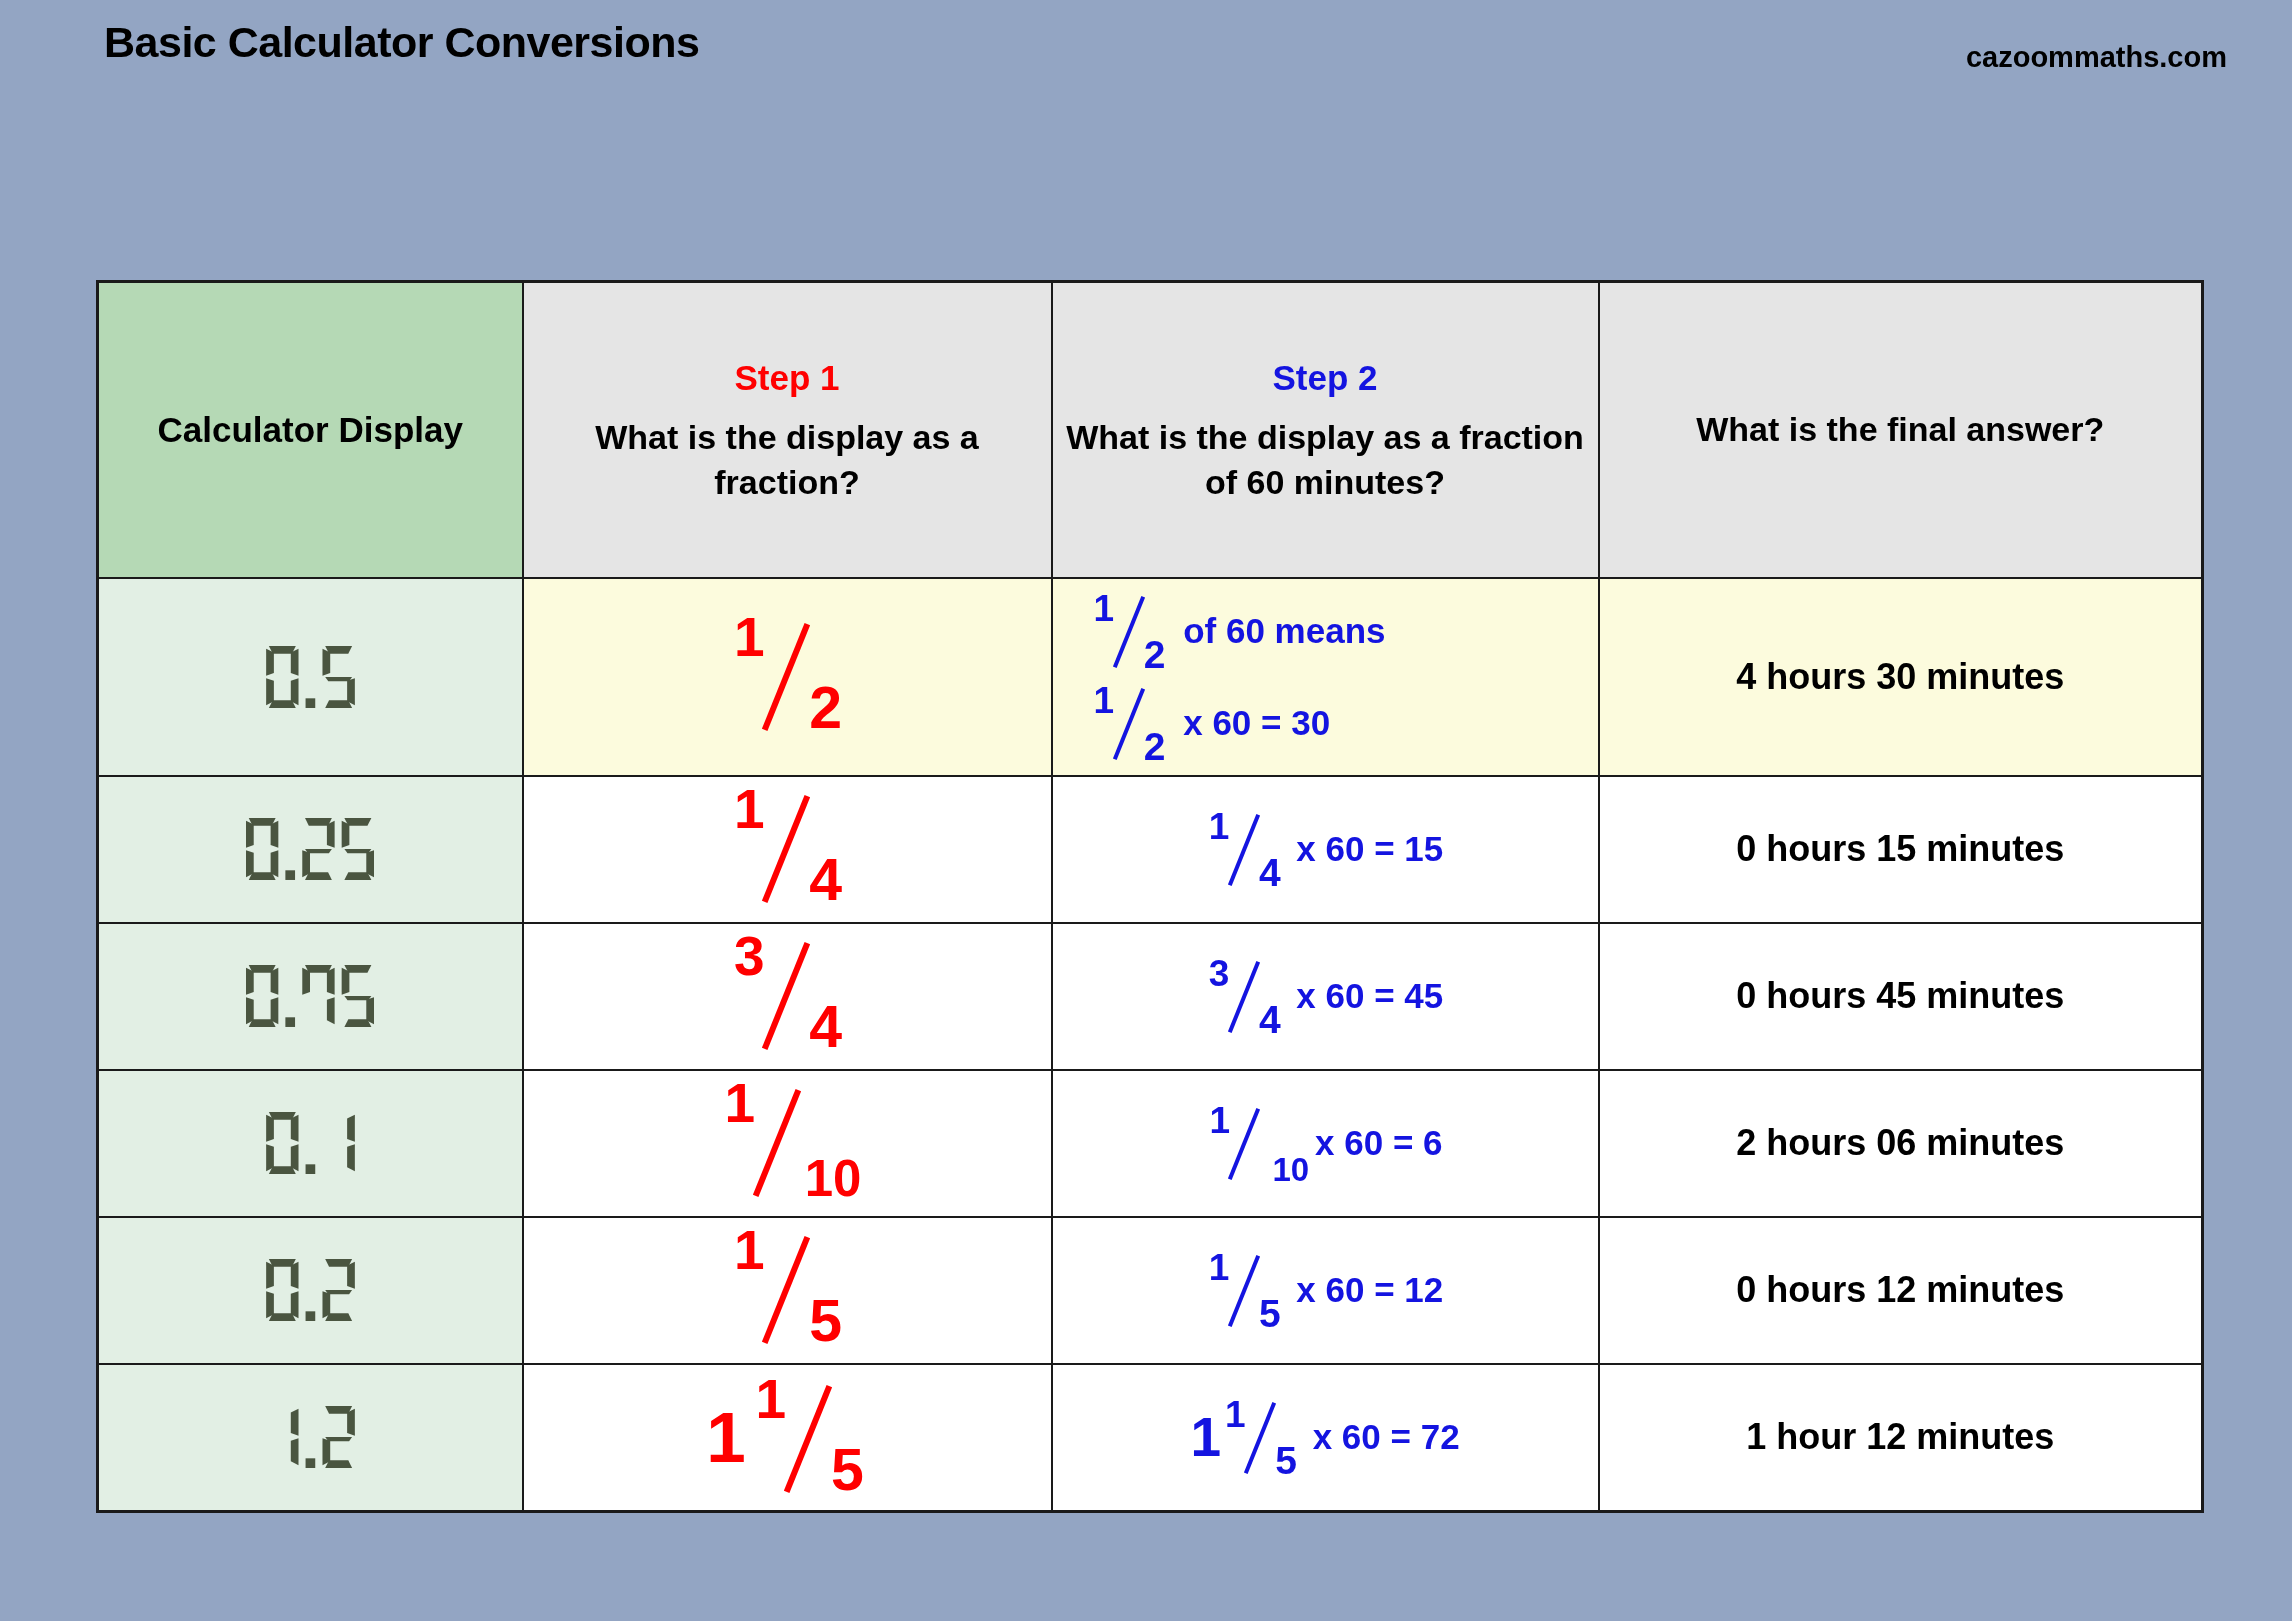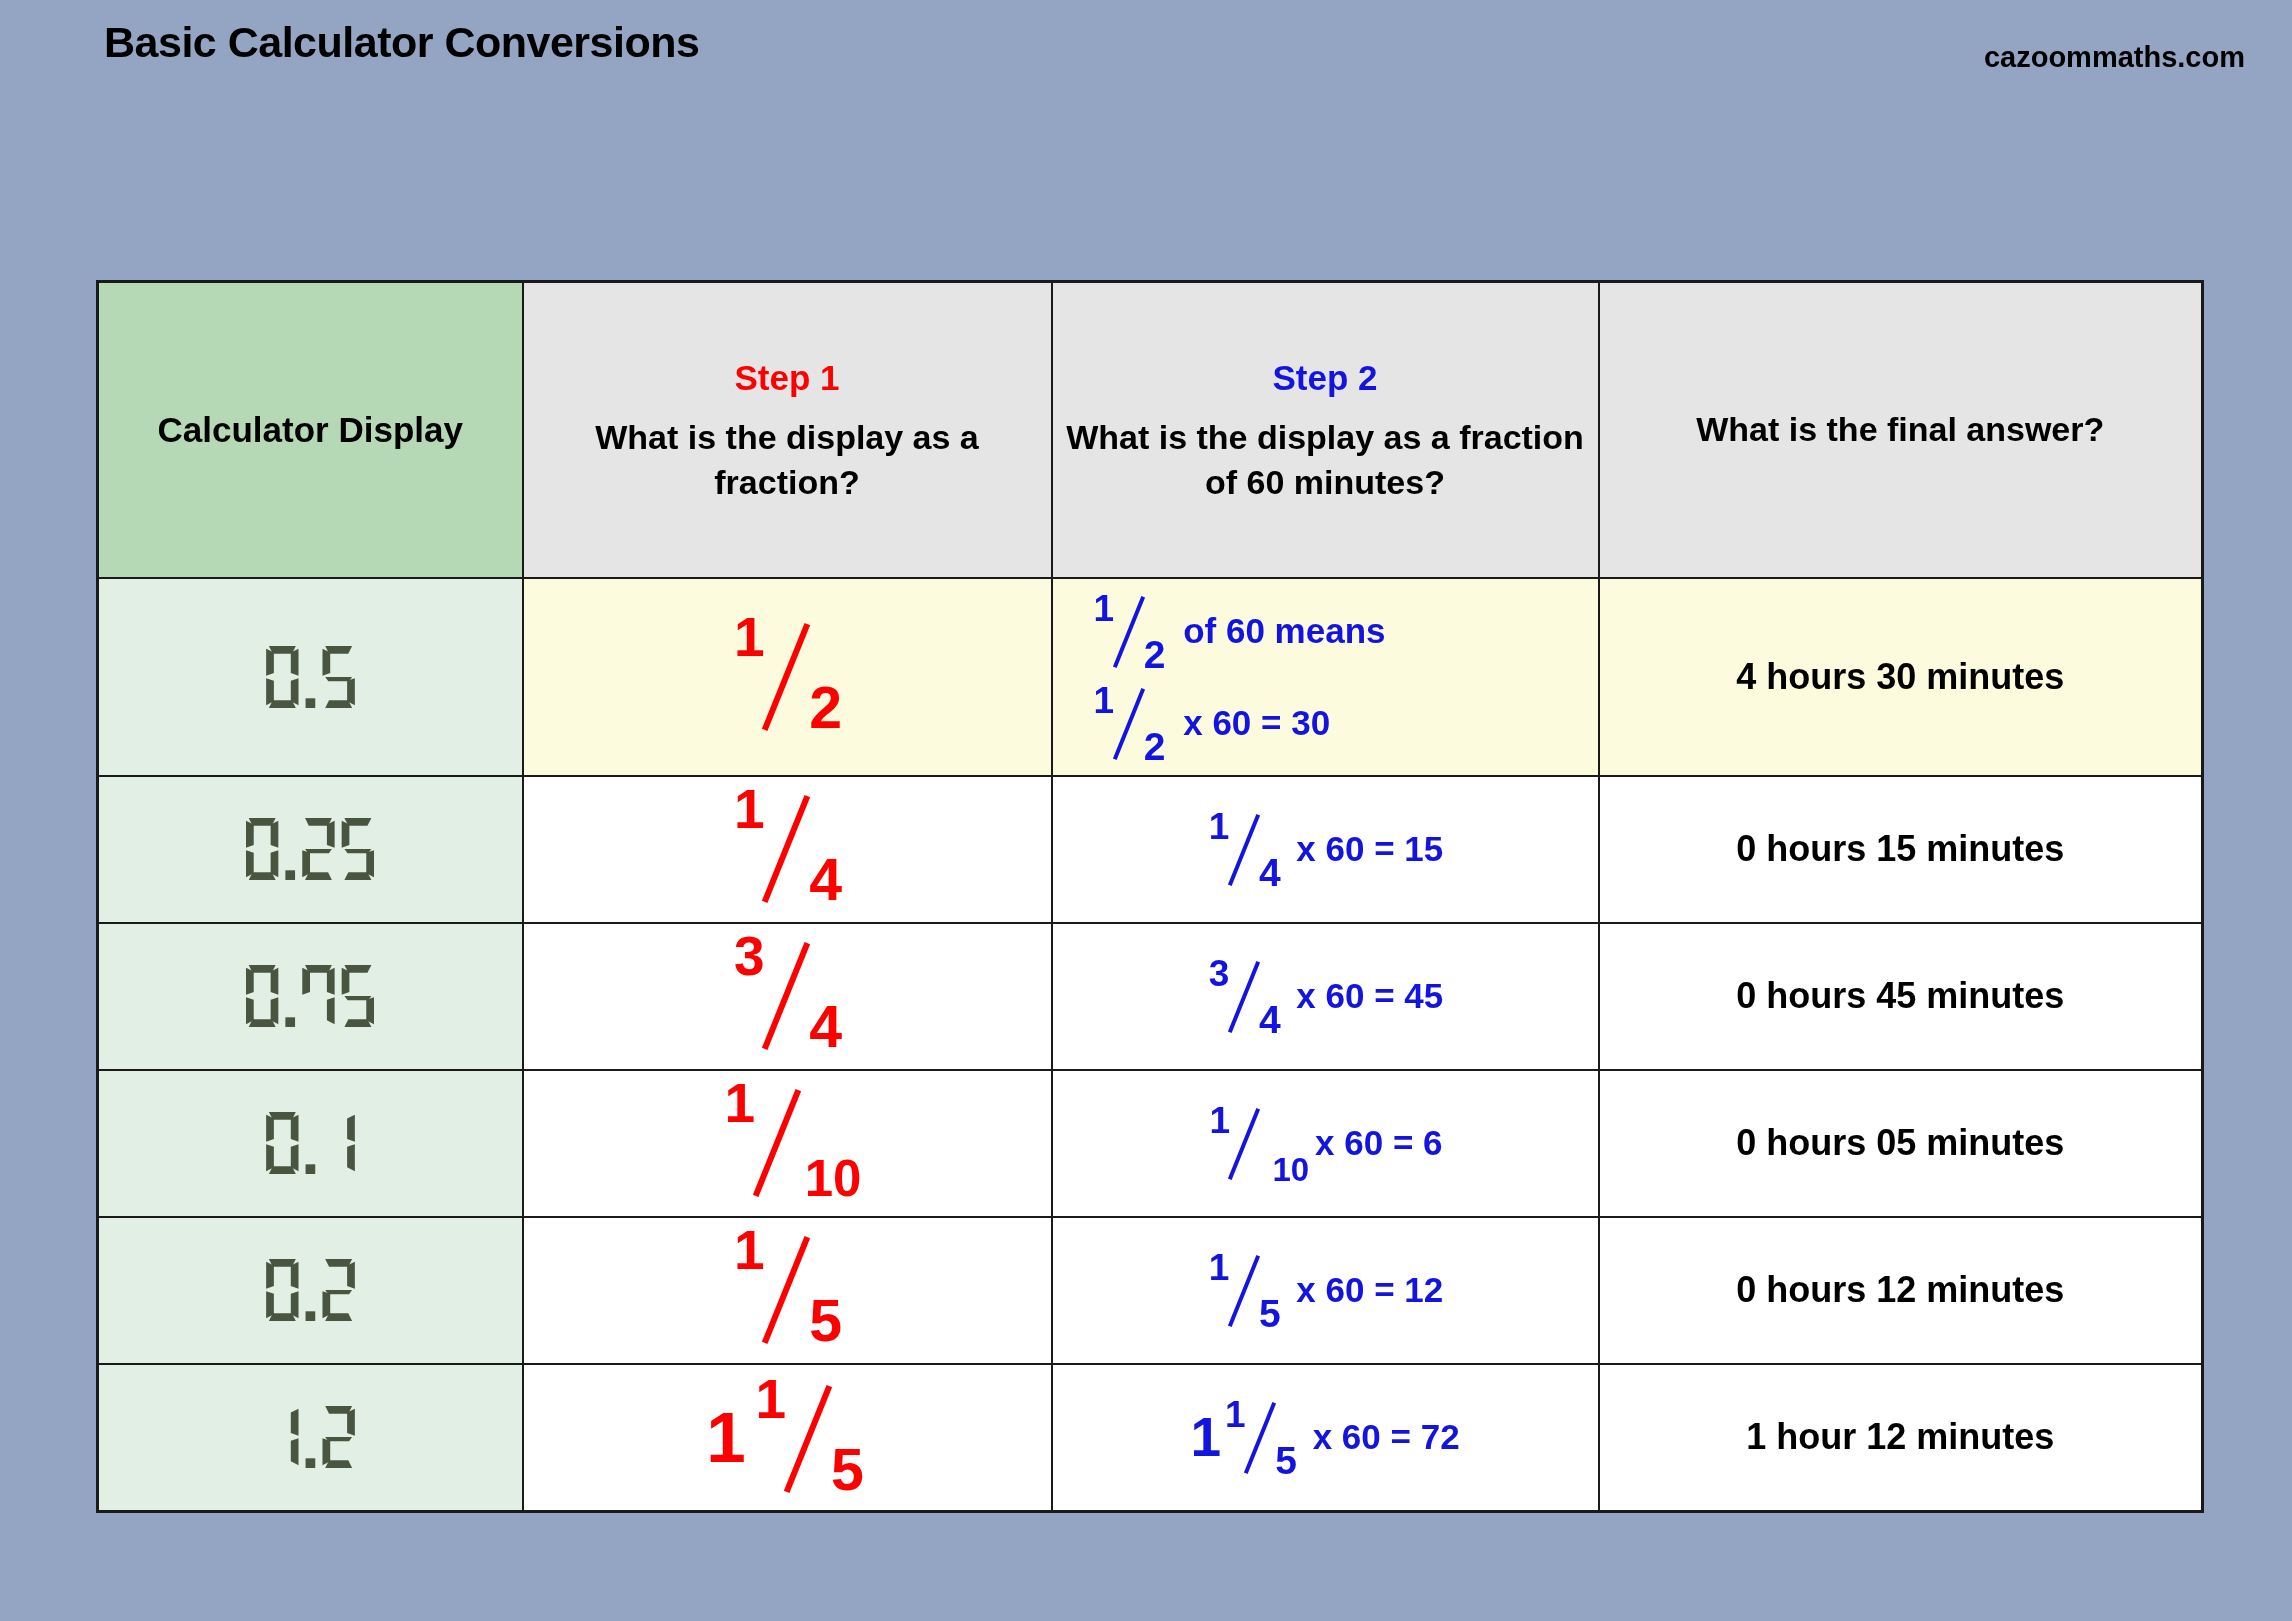--- a/index.html
+++ b/index.html
@@ -12,21 +12,21 @@
   }
   .page{position:absolute;inset:0;}
 
   
   .top-title{
     position:absolute;left:104px;top:17.6px;
     font-size:43px;font-weight:bold;color:#000;
     letter-spacing:-0.5px;
   }
   .top-url{
-    position:absolute;right:48px;top:41px;
+    position:absolute;right:66px;top:41px;
     font-size:29px;font-weight:bold;color:#000;
   }
 
   
   .banner{
     position:absolute;left:98px;top:120px;width:2099px;height:108px;
     background:#c7d0dd;
     border:6.9px solid #000;
     box-sizing:border-box;
     display:flex;align-items:center;justify-content:center;
@@ -333,21 +333,21 @@
               <span class="f-blue" style="display: inline-flex; align-items: center;">
                 <span class="frac sm-frac w10">
                   <span class="num">1</span>
                   <span class="slash"></span>
                   <span class="den">10</span>
                 </span>
               </span>
               <span class="txt">x 60 = 6</span>
             </div>
           </td>
-          <td class="plain"><span class="ans">0 hours 05 minutes</span></td>
+          <td class="plain"><span class="ans">2 hours 06 minutes</span></td>
         </tr>
         <tr class="">
           <td class="calc">
             <div aria-label="0.2" title="0.2">
               <svg class="lcd" width="89" height="62" viewBox="0 0 90.7 63.4">
                 <polygon points="2.8,0.0 30.3,0.0 26.4,7.9 6.7,7.9" fill="#4a5540"></polygon>
                 <polygon points="33.1,2.8 33.1,30.3 25.2,27.7 25.2,6.7" fill="#4a5540"></polygon>
                 <polygon points="33.1,33.1 33.1,60.6 25.2,56.6 25.2,35.6" fill="#4a5540"></polygon>
                 <polygon points="2.8,63.4 30.3,63.4 26.4,55.4 6.7,55.4" fill="#4a5540"></polygon>
                 <polygon points="0.0,33.1 0.0,60.6 7.9,56.6 7.9,35.6" fill="#4a5540"></polygon>

